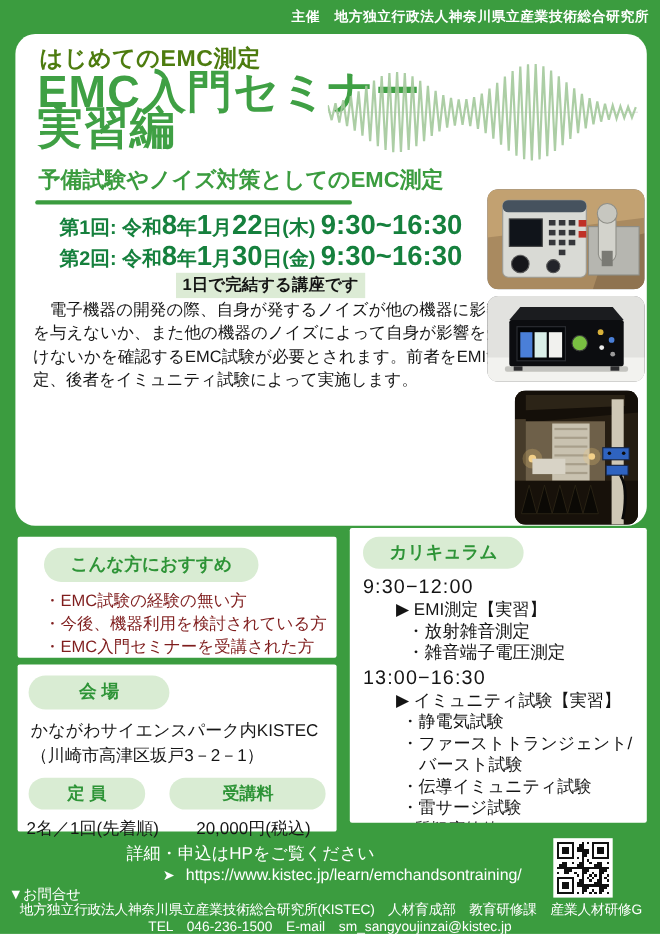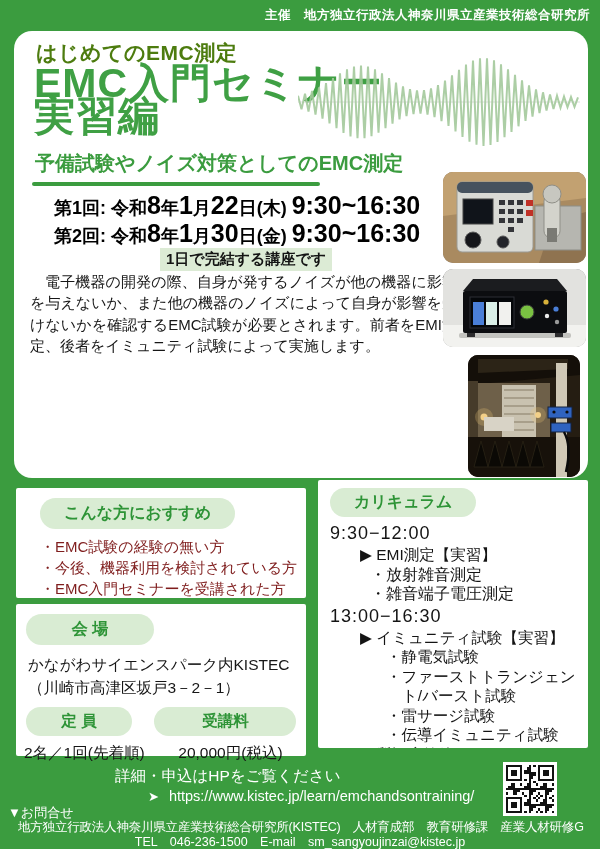--- a/index.html
+++ b/index.html
@@ -14,21 +14,21 @@
   .organizer{top:7px;right:10px;color:#fff;font-size:12.5px;font-weight:bold;letter-spacing:.5px;}
   
   .main-card{left:14px;top:31px;width:574px;height:447px;background:#fff;border-radius:18px;overflow:hidden;}
   .kicker{left:22px;top:8px;color:#4d7c0f;font-size:21px;font-weight:bold;letter-spacing:.5px;}
   .title-line{left:20px;color:#3FA044;font-size:41px;font-weight:bold;letter-spacing:1px;line-height:45px;white-space:nowrap;}
   .title-1{top:30px;}
   .title-2{top:63px;}
   .subtitle{left:21px;top:119px;color:#3B9C3F;font-size:20px;font-weight:bold;}
   .rule{left:18px;top:151px;width:288px;height:4px;background:#3B9C3F;border-radius:2px;}
   .wave-wrap{left:284px;top:16px;width:282px;height:122px;}
-  .dates{left:40px;top:160px;color:#000000;}
+  .dates{left:40px;top:160px;color:#15803d;}
   .date-line{white-space:nowrap;font-weight:bold;height:28px;}
   .ds{font-size:18px;}
   .dl{font-size:25px;}
   .note{left:146px;top:217px;background:#DCEBD5;color:#141414;font-size:15px;font-weight:bold;padding:2px 6px;}
   .intro{left:16px;top:240px;width:427px;color:#161616;font-size:15px;line-height:21.3px;text-align:justify;}
   .intro p{margin:0;}
   .photo{border-radius:10px;overflow:hidden;background:#888;}
   .photo svg{display:block;}
   .photo-1{left:429px;top:141px;width:143px;height:91px;}
   .photo-2{left:429px;top:238px;width:143px;height:78px;}
@@ -49,21 +49,21 @@
   .pill-cap{width:106px;margin-left:10px;}
   .pill-fee{width:142px;margin-left:18px;}
   .values-row{margin:7px 0 0 8px;color:#161616;font-size:15.5px;white-space:nowrap;}
   .val-cap{display:inline-block;width:140px;}
   .val-fee{display:inline-block;margin-left:10px;}
   
   .cur{margin-top:2px;color:#141414;}
   .cur-time{font-size:18px;line-height:24px;margin-left:12px;letter-spacing:1px;}
   .cur-arrow{font-size:15.5px;line-height:19.5px;margin-left:42px;}
   .cur-dot{font-size:16px;line-height:19.5px;margin-left:52px;}
-  .cur-dot2{font-size:15.5px;line-height:19.5px;margin-left:68px;padding-left:16px;text-indent:-16px;}
+  .cur-dot2{font-size:15.5px;line-height:19.5px;margin-left:47px;padding-left:16px;text-indent:-16px;}
   
   .cta{left:115px;top:766px;color:#fff;font-size:15.5px;}
   .url-line{left:148px;top:788px;color:#fff;font-size:14.5px;}
   .url-line .arr{margin-right:10px;font-size:13px;}
   .qr{left:503px;top:762px;width:54px;height:54px;background:#fff;padding:3px;box-sizing:border-box;}
   .contact-label{left:8px;top:804px;color:#fff;font-size:13px;}
   .contact-org{left:18px;top:819px;color:#fff;font-size:12.5px;letter-spacing:-.2px;white-space:nowrap;}
   .contact-tel{left:0;top:834px;width:600px;text-align:center;color:#fff;font-size:12.5px;}
 </style>
 </head>
@@ -218,22 +218,22 @@
   <div class="pill pill-c">カリキュラム</div>
   <div class="cur">
     <div class="cur-time">9:30−12:00</div>
     <div class="cur-arrow">▶ EMI測定【実習】</div>
     <div class="cur-dot">・放射雑音測定</div>
     <div class="cur-dot">・雑音端子電圧測定</div>
     <div class="cur-time">13:00−16:30</div>
     <div class="cur-arrow">▶ イミュニティ試験【実習】</div>
     <div class="cur-dot2">・静電気試験</div>
     <div class="cur-dot2">・ファーストトランジェント/バースト試験</div>
+    <div class="cur-dot2">・伝導イミュニティ試験</div>
     <div class="cur-dot2">・雷サージ試験</div>
-    <div class="cur-dot2">・伝導イミュニティ試験</div>
     <div class="cur-arrow">▶ 質疑応答他</div>
   </div>
 </div>
 
 <div class="abs cta">詳細・申込はHPをご覧ください</div>
 <div class="abs url-line">
   <span class="arr">➤</span><span>https://www.kistec.jp/learn/emchandsontraining/</span>
 </div>
 <div class="abs qr">
   <svg id="qr-svg" width="48" height="48" viewBox="0 0 21 21" shape-rendering="crispEdges">

